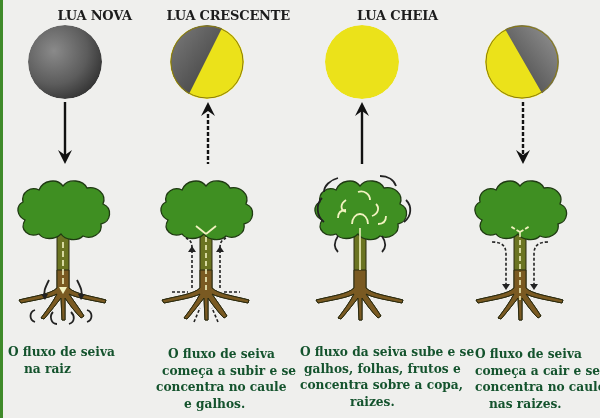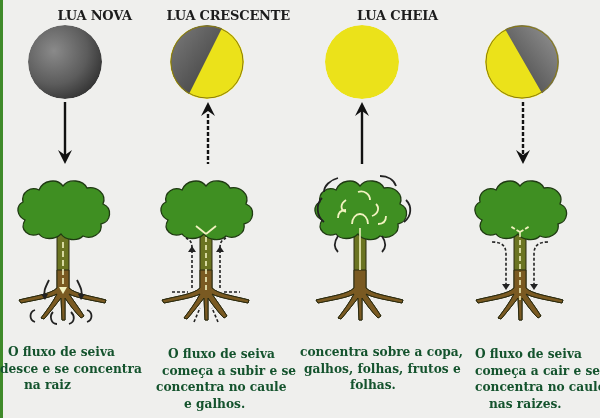--- a/index.html
+++ b/index.html
@@ -81,21 +81,20 @@
     <line x1="58" y1="72" x2="58" y2="120" stroke="#f2f2c0" stroke-width="1.6" stroke-dasharray="6,3"></line>
     <path d="M54,117 L58,124 L62,117" fill="#f2f2c0"></path>
     <path d="M44,110 C40,118 38,122 40,128" stroke="#222" stroke-width="1.8" fill="none"></path>
     <path d="M36,124 L40,130 L43,124" fill="#222"></path>
     <path d="M72,110 C76,118 78,122 76,128" stroke="#222" stroke-width="1.8" fill="none"></path>
     <path d="M73,124 L76,130 L80,124" fill="#222"></path>
     <path d="M30,140 c-6,2 -6,10 0,12 M48,142 c-4,4 -2,12 4,12 M66,142 c4,4 4,10 -2,12 M82,140 c6,2 6,10 0,12" stroke="#222" stroke-width="1.8" fill="none"></path>
   </svg>
   <div class="caption" style="left:8px;top:344px;">
     <div style="padding-left:0px;">O fluxo de seiva</div>
-    <div style="margin-left:-8px;">desce e se concentra</div>
     <div style="padding-left:16px;">na raiz</div>
   </div>
 </div>
 
 <div class="col" style="left:140px;width:150px;text-decoration:underline;">
   <div class="title">LUA CRESCENTE</div>
   <div class="moon" style="left:30px;">
     <svg width="74" height="74">
       <circle cx="37" cy="37" r="37" fill="#ebe21a"></circle>
       <path d="M37,0 A37,37 0 0,0 19,69 L52,3 A37,37 0 0,0 37,0 Z" fill="url(#gdark2)"></path>
@@ -153,23 +152,24 @@
     <g stroke="#222" stroke-width="1.8" fill="none">
       <path d="M20,28 c-6,6 -6,18 2,24"></path>
       <path d="M36,8 c-8,2 -14,8 -14,14"></path>
       <path d="M78,6 c8,0 14,4 16,10"></path>
       <path d="M104,30 c6,6 6,16 -2,22"></path>
       <path d="M36,66 c-4,6 -4,12 0,16"></path>
       <path d="M80,66 c4,6 4,12 0,16"></path>
     </g>
   </svg>
   <div class="caption" style="left:0px;top:344px;">
+    <div>O fluxo da seiva sube e se</div>
+    <div style="padding-left:4px;">galhos, folhas, frutos e</div>
     <div>concentra sobre a copa,</div>
-    <div style="padding-left:4px;">galhos, folhas, frutos e</div>
-    <div style="padding-left:50px;">folhas.</div>
+    <div style="padding-left:50px;">raizes.</div>
   </div>
 </div>
 
 <div class="col" style="left:465px;width:135px;">
   <div class="moon" style="left:20px;">
     <svg width="74" height="74">
       <circle cx="37" cy="37" r="37" fill="#ebe21a"></circle>
       <path d="M20,4 L58,70 A37,37 0 0,0 20,4 Z" fill="url(#gdark3)"></path>
       <circle cx="37" cy="37" r="36" fill="none" stroke="#8a7a10" stroke-width="1"></circle>
     </svg>

